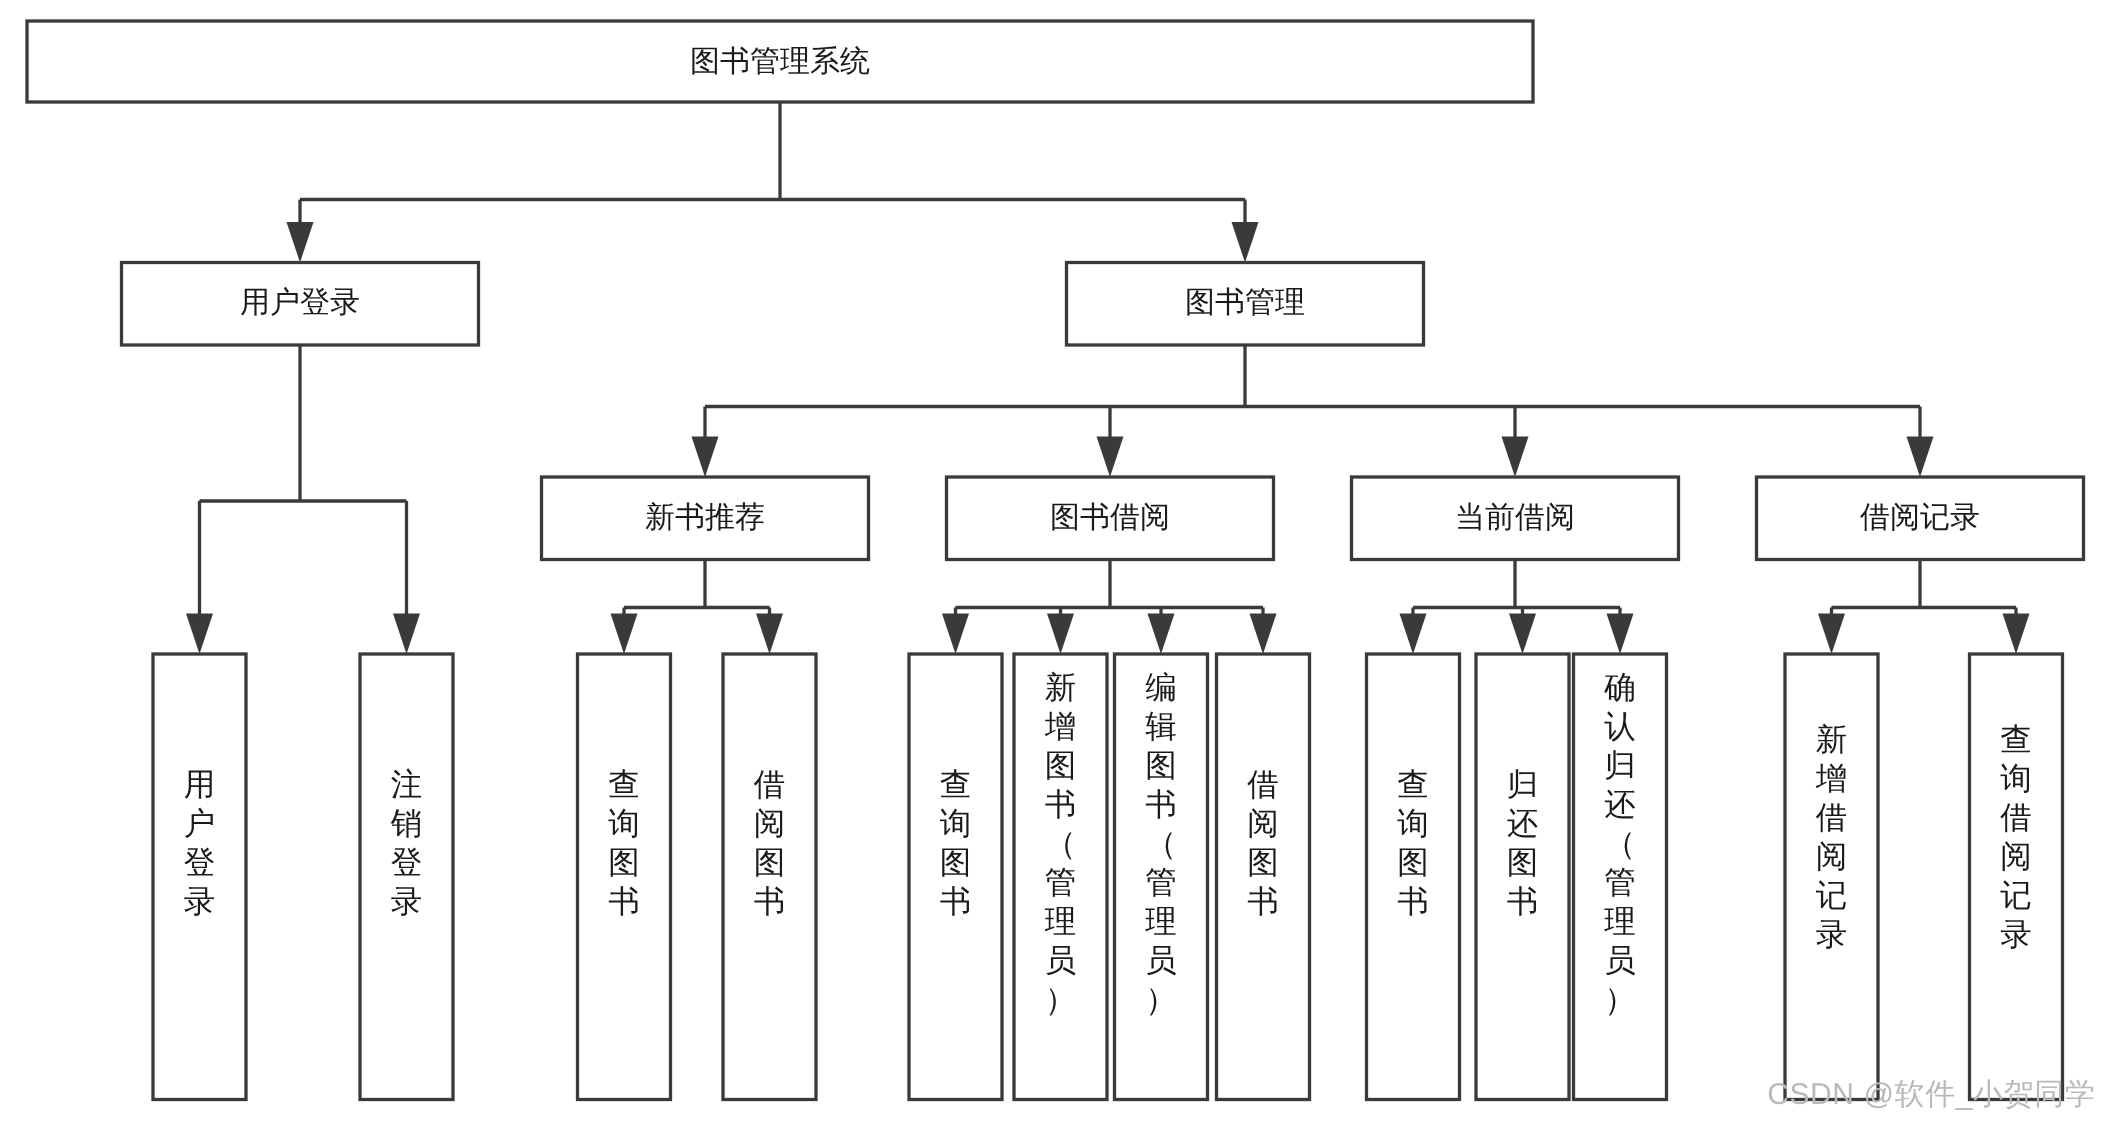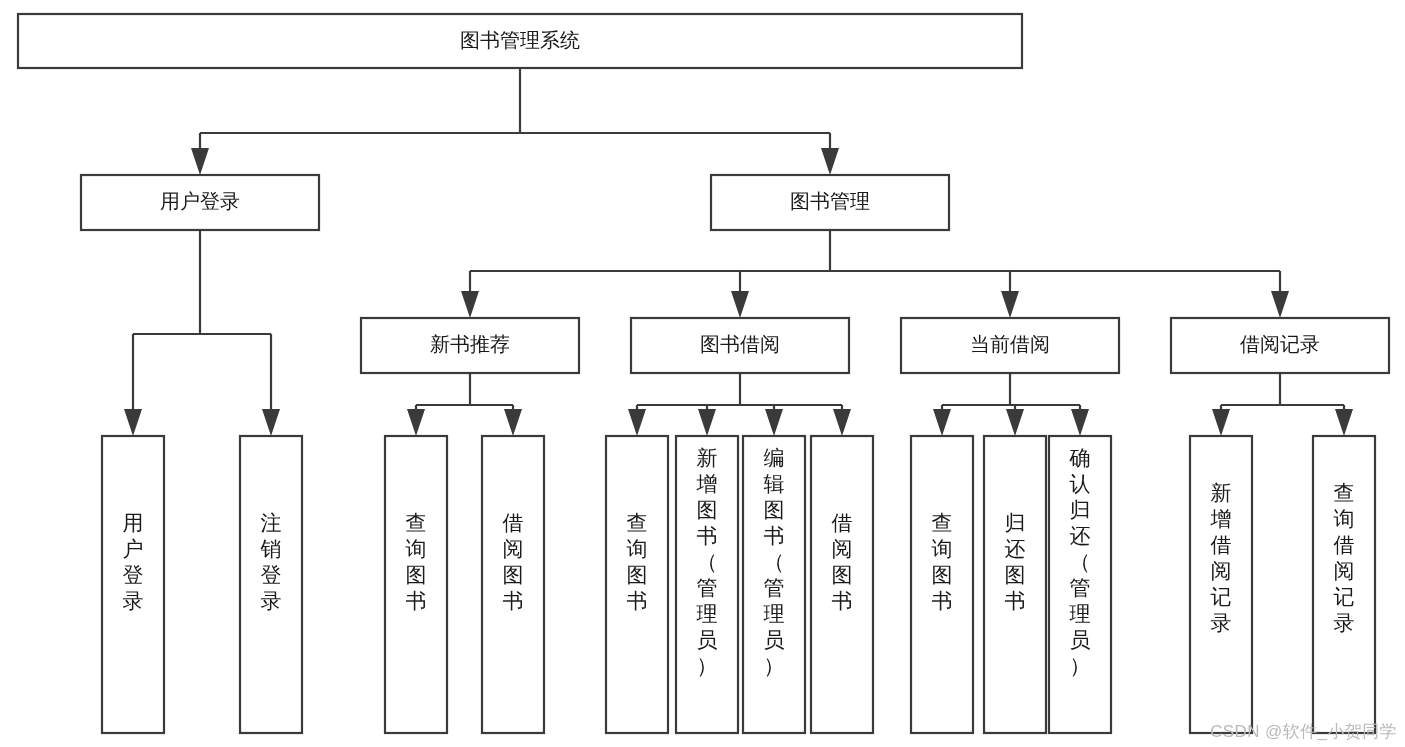--- a/index.html
+++ b/index.html
@@ -52,21 +52,21 @@
     font-family: "Liberation Sans", "DejaVu Sans", sans-serif;
     font-size: 21px;
     fill: #1a1a1a;
     text-anchor: middle;
   }
   .watermark {
     position: absolute;
     right: 8px;
     bottom: 4px;
     font-family: "Liberation Sans", "DejaVu Sans", sans-serif;
-    font-size: 17px;
+    font-size: 20px;
     color: #b9b9b9;
     letter-spacing: 0.4px;
     white-space: nowrap;
     user-select: none;
   }
 </style>
 </head>
 <body>
 
 <div id="diagram-root">

